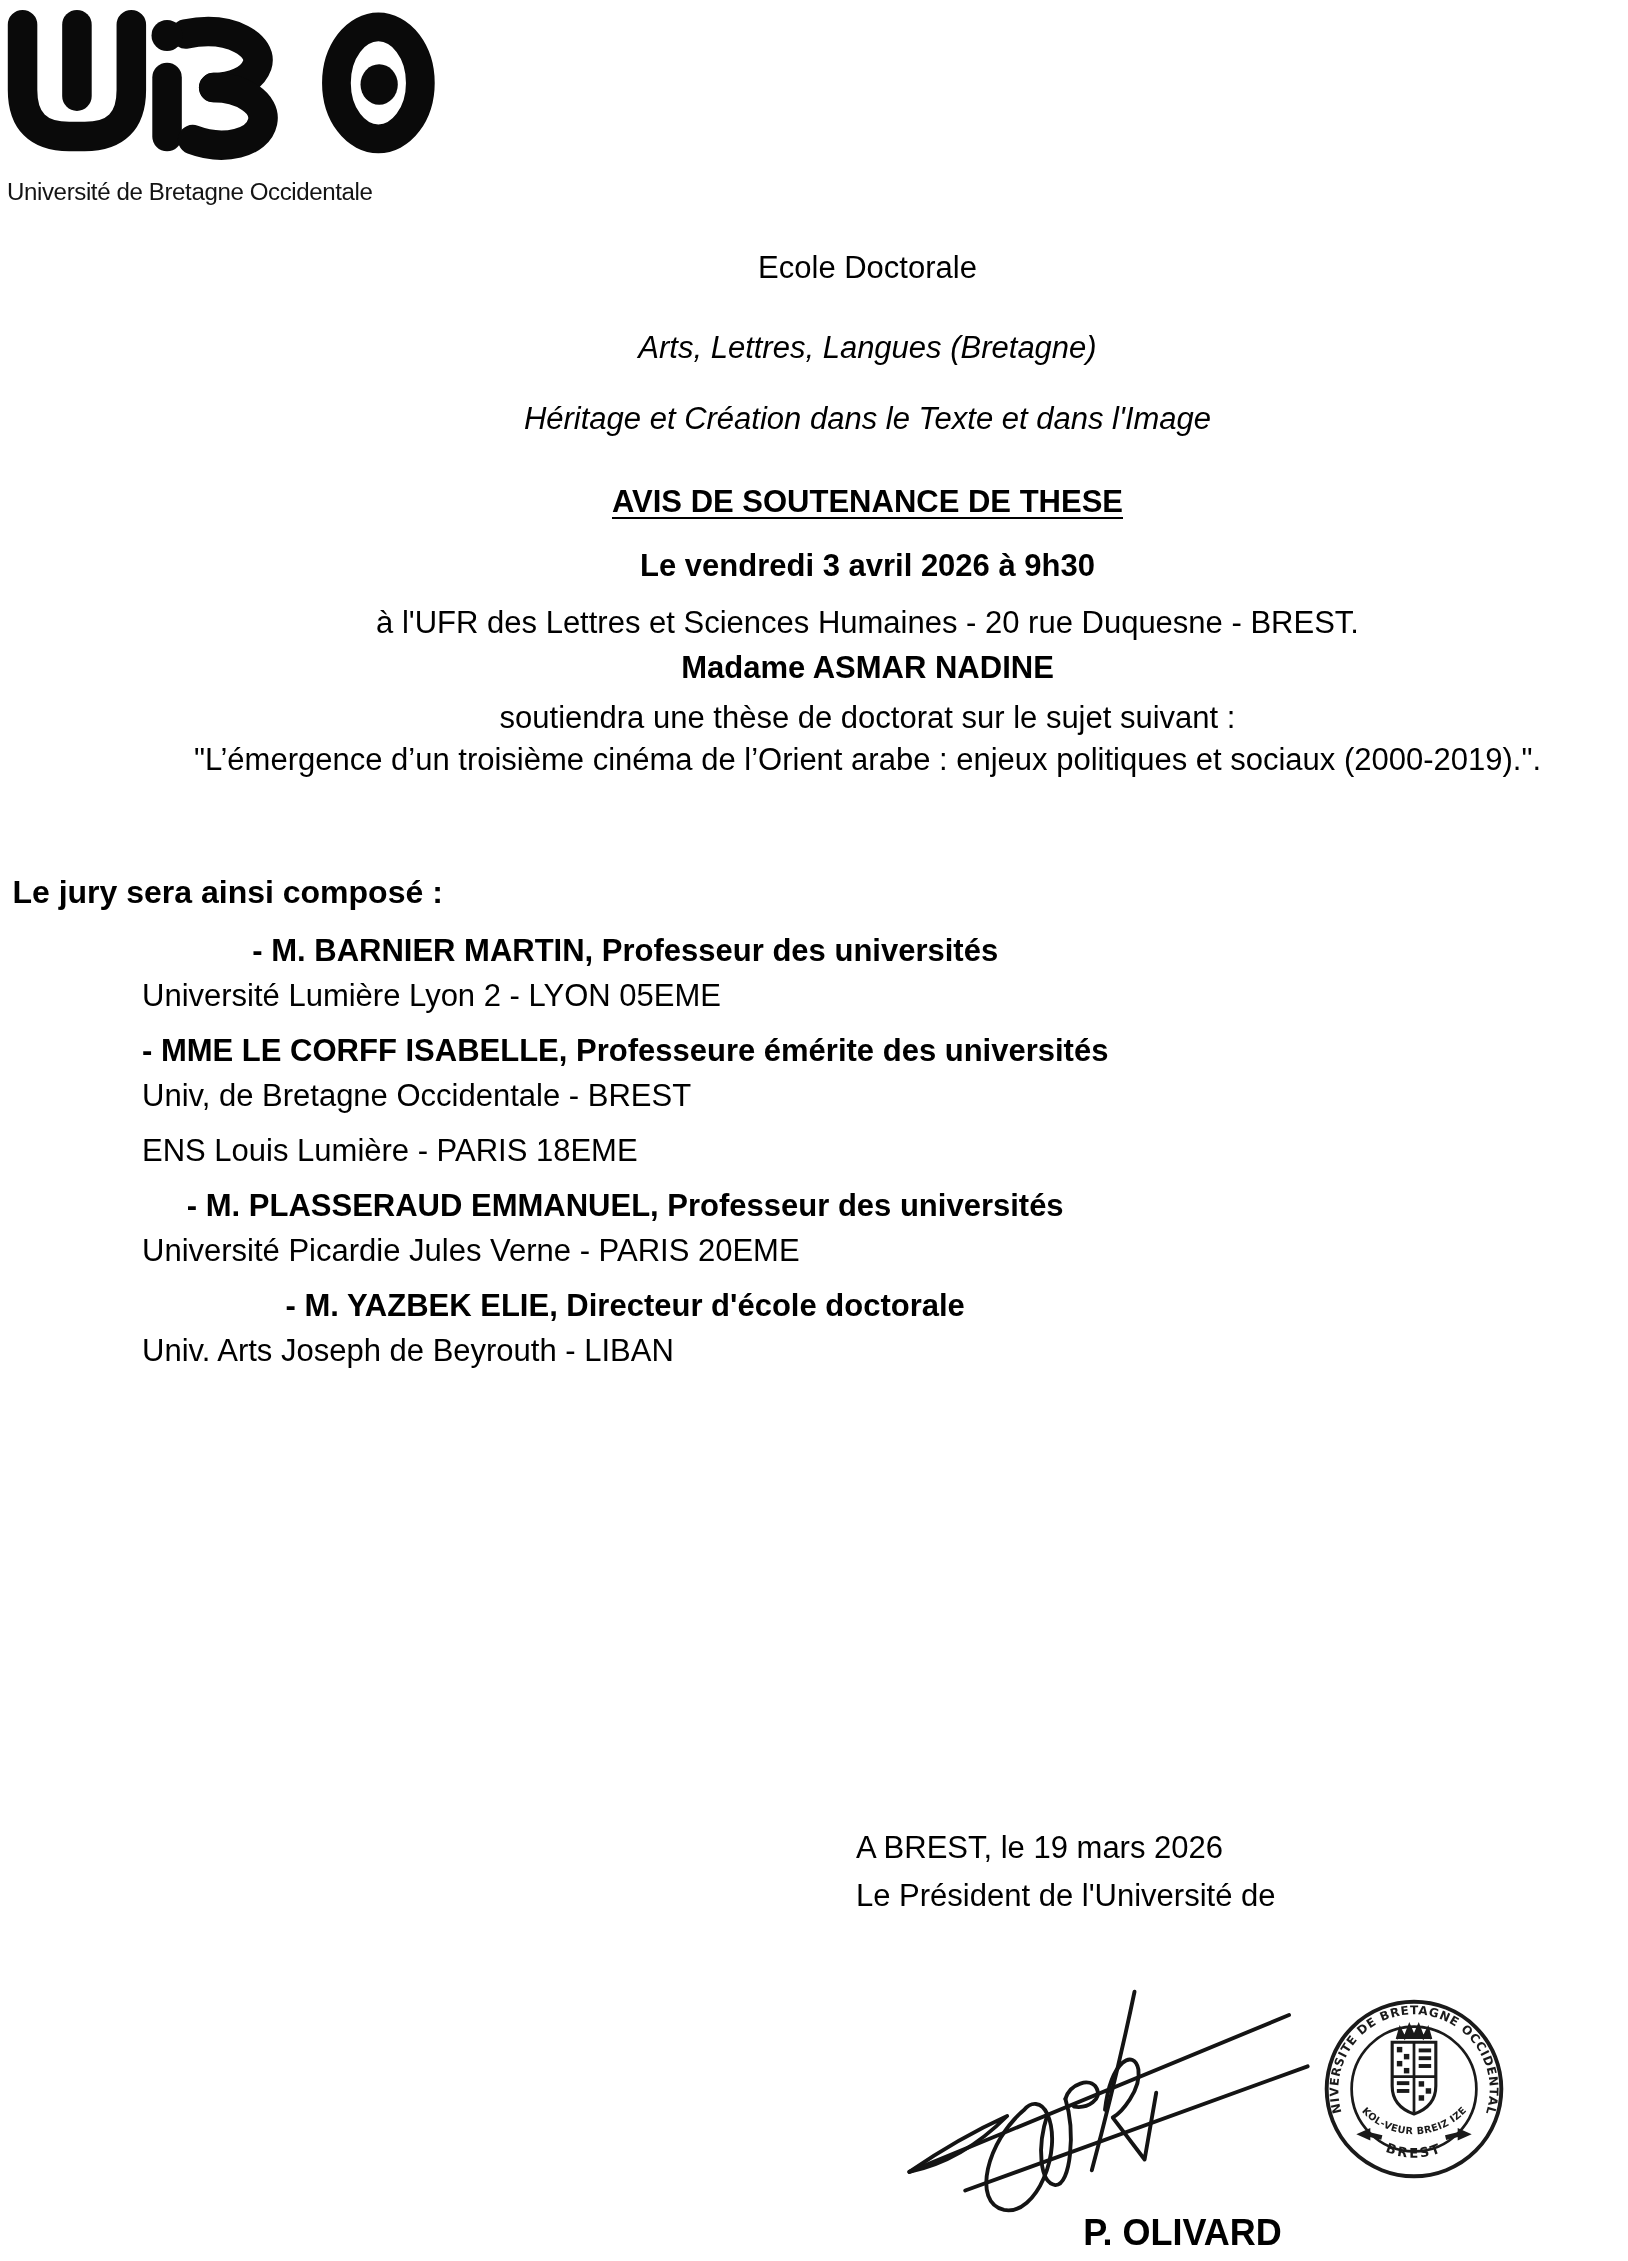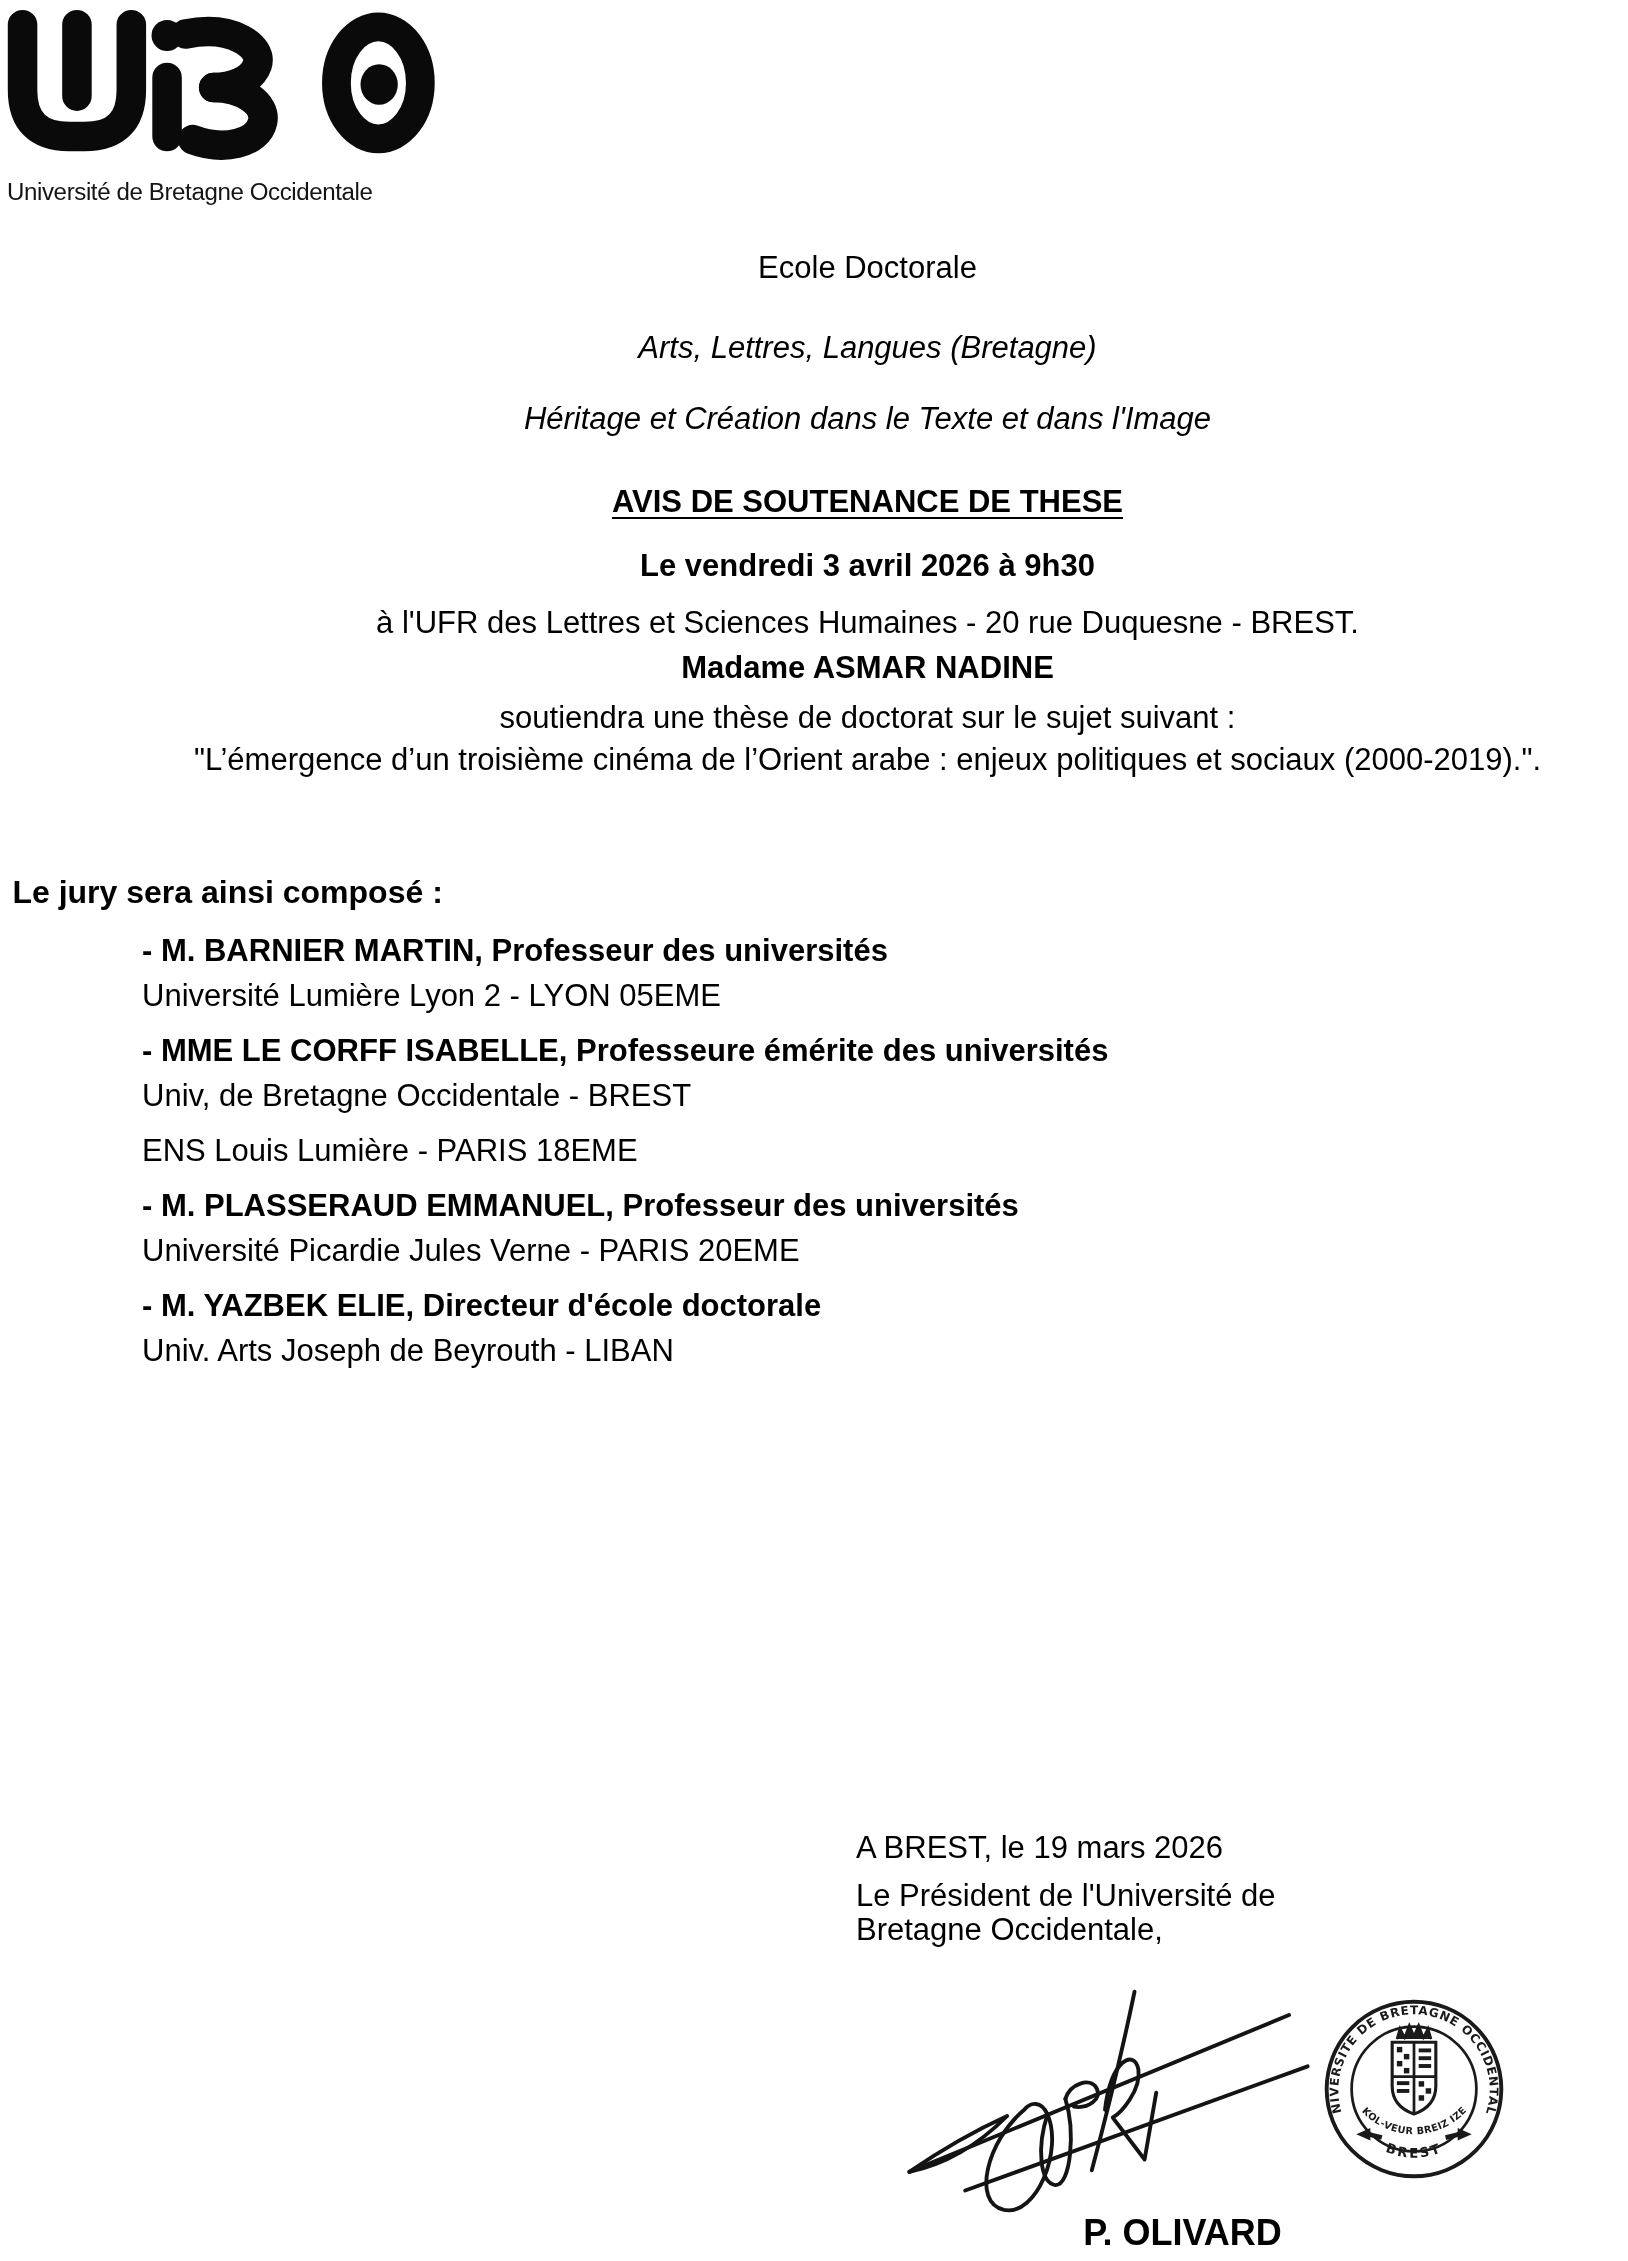--- a/index.html
+++ b/index.html
@@ -24,21 +24,21 @@
   .mt-date{margin-top:28px;}
   .mt-ufr{margin-top:21px;}
   .mt-madame{margin-top:9.3px;}
   .mt-soutiendra{margin-top:14px;}
   .mt-title{margin-top:5.4px;}
   
   .jury-heading{left:12.4px;top:874px;font-size:32px;line-height:36px;font-weight:700;
     text-decoration-thickness:2.3px;text-underline-offset:6.2px;white-space:nowrap;}
   .jury-list{left:142px;top:933px;font-size:31px;}
   .jury-member{margin-bottom:18.7px;}
-  .jury-name{font-weight:700;line-height:36px;margin-bottom:9.3px;white-space:nowrap;}
+  .jury-name{font-weight:700;line-height:36px;margin-bottom:9.3px;white-space:nowrap;text-align:center;}
   .jury-affiliation{line-height:36px;white-space:nowrap;}
   
   .closing{left:856px;top:1831px;width:653px;font-size:31px;line-height:34px;}
   .closing .place-date{margin-bottom:14px;}
   .signature-svg{left:887px;top:1984px;width:436px;height:264px;}
   .stamp-svg{left:1322px;top:1997px;width:184px;height:184px;}
   .signatory-name{left:856px;top:2215px;width:653px;text-align:center;
     font-size:36px;line-height:36px;font-weight:700;}
   svg{display:block;}
 </style>
@@ -96,21 +96,20 @@
   </div>
   <div class="jury-member">
     <div class="jury-name">- M. YAZBEK ELIE, Directeur d'école doctorale</div>
     <div class="jury-affiliation">Univ. Arts Joseph de Beyrouth - LIBAN</div>
   </div>
 </div>
 
 <div class="abs closing">
   <div class="place-date">A BREST, le 19 mars 2026</div>
   <div>Le Président de l'Université de</div>
-  <div>Bretagne Occidentale,</div>
 </div>
 
 <svg class="abs signature-svg" viewBox="0 0 560 340" xmlns="http://www.w3.org/2000/svg" aria-hidden="true">
   <g stroke="#141414" stroke-width="5" fill="none" stroke-linecap="round" stroke-linejoin="round">
     <path d="M 28,242 Q 92,198 154,170 Q 96,228 28,242 Z"></path>
     <path d="M 176,162 C 128,202 108,282 150,291 C 192,299 226,214 206,168 C 198,150 184,152 176,162 Z"></path>
     <path d="M 206,168 C 192,210 196,256 216,259 C 236,260 242,190 229,148"></path>
     <path d="M 229,148 C 235,128 261,120 269,134 C 277,148 258,161 240,158"></path>
     <path d="M 318,10 C 301,92 279,180 263,240"></path>
     <path d="M 280,162 C 288,96 318,84 323,110 C 327,136 301,166 290,172 L 331,226 L 346,140"></path>

